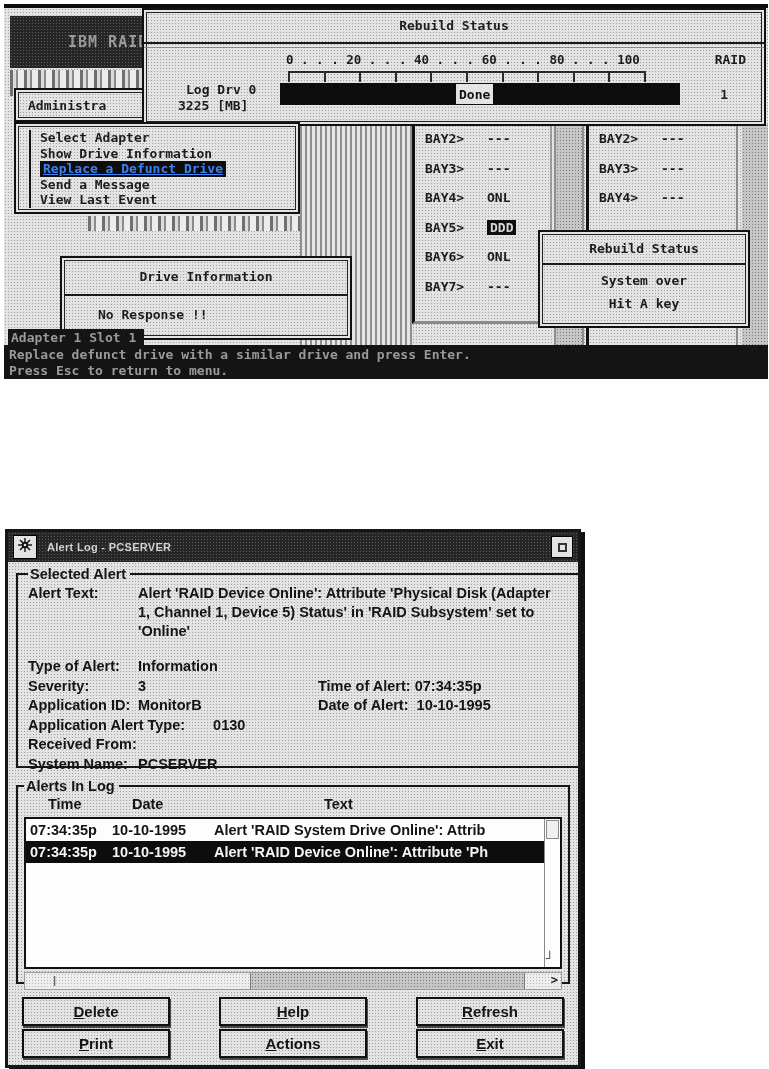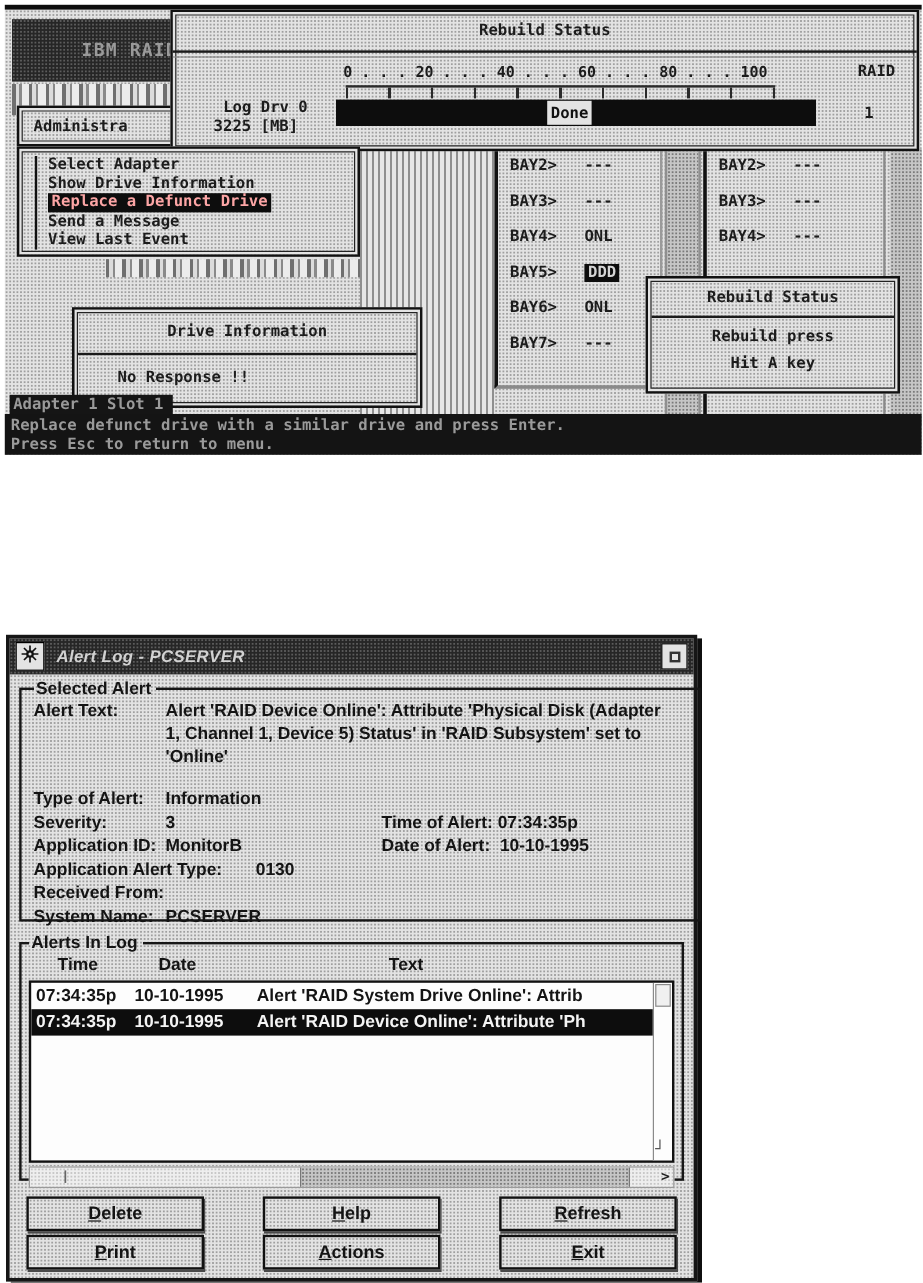--- a/index.html
+++ b/index.html
@@ -32,21 +32,21 @@
             background:repeating-linear-gradient(90deg,#2a2a2a 0 2px,transparent 2px 35.6px);}
   .rd-bar{position:absolute;left:136px;top:73px;width:400px;height:22px;background:#0d0d0d;}
   .rd-done{position:absolute;left:44%;top:1px;bottom:1px;background:#e3e3e3;color:#111;
            padding:0 3px;display:flex;align-items:center;}
   .rd-drive{position:absolute;left:42px;top:72px;}
   .rd-size{position:absolute;left:34px;top:88px;}
   .rd-level{position:absolute;right:36px;top:77px;}
   .menu-box{left:10px;top:114px;width:282px;height:88px;z-index:2;}
   .menu-inner{margin:6px 8px 6px 13px;border-left:2px solid #111;padding-left:9px;line-height:15.5px;}
   .menu-item{white-space:pre;}
-  .menu-item.sel{display:inline-block;background:#0d0d0d;color:#fca5a5;padding:0 3px;}
+  .menu-item.sel{display:inline-block;background:#0d0d0d;color:#3b82f6;padding:0 3px;text-decoration:underline;}
   .stripe-row{left:84px;top:208px;width:218px;height:15px;}
   .mid-stripes{left:296px;top:116px;width:112px;height:230px;}
   .drive-info-box{left:56px;top:248px;width:288px;height:80px;z-index:2;}
   .di-title{height:36px;display:flex;align-items:center;justify-content:center;border-bottom:2px solid #1a1a1a;margin:0 3px;}
   .di-msg{height:36px;display:flex;align-items:center;padding-left:36px;}
   .bay-panel{top:116px;height:230px;border-left:3px solid #111;box-sizing:border-box;}
   .bay-left{left:408px;width:140px;height:200px;border-bottom:3px solid #8a8a8a;border-right:2px solid #9a9a9a;}
   .bay-right{left:582px;width:152px;border-right:2px solid #8a8a8a;}
   .bay-row{display:flex;align-items:center;height:29.5px;padding-left:10px;}
   .bay-label{width:62px;}
@@ -62,21 +62,21 @@
   .status-bar{left:0;top:337px;width:764px;height:34px;background:#141414;color:#9a9a9a;
               line-height:16px;padding:2px 0 0 5px;box-sizing:border-box;z-index:4;}
 
   
   .alert-dialog{position:absolute;left:5px;top:529px;width:570px;height:533px;
                 border:3px solid #161616;box-shadow:4px 3px 0 #0f0f0f;
                 font-family:"Liberation Sans",sans-serif;font-weight:bold;color:#141414;box-sizing:content-box;}
   .al-titlebar{height:30px;display:flex;align-items:center;padding:0 5px;gap:10px;}
   .al-appicon{width:22px;height:22px;background:#e3e3e3;border:1px solid #000;display:flex;
               align-items:center;justify-content:center;flex-shrink:0;}
-  .al-title{color:#d2d2d2;font-size:14px;letter-spacing:.3px;font-style:italic;}
+  .al-title{color:#d2d2d2;font-size:11px;letter-spacing:.3px;}
   .al-spacer{flex:1;}
   .al-hidebtn{width:20px;height:20px;background:#e3e3e3;border:1px solid #000;display:flex;
               align-items:center;justify-content:center;flex-shrink:0;}
   .al-hidebtn .sq{width:5px;height:5px;border:2px solid #333;}
   .al-content{position:relative;padding:2px 8px 0 8px;font-size:14.5px;}
   fieldset{border:2px solid #161616;margin:0;padding:2px 20px 4px 10px;}
   legend{padding:0 4px 0 2px;margin-left:0px;font-weight:bold;}
   .fs-sel{height:202px;box-sizing:border-box;margin-top:2px;}
   .row{display:flex;line-height:19.5px;position:relative;}
   .lbl{width:110px;flex-shrink:0;}
@@ -202,21 +202,21 @@
           <span class="bay-label">BAY4&gt;</span>
           <span class="bay-status">---</span>
         </div>
     </div>
 
     <div class="dos-abs dark-col dither-mid"></div>
 
     <div class="dos-abs rebuild-popup dbox dither">
       <div class="rp-title">Rebuild Status</div>
       <div class="rp-sep"></div>
-      <div class="rp-line">Rebuild press</div>
+      <div class="rp-line">System over</div>
       <div class="rp-line">Hit A key</div>
     </div>
 
     <div class="dos-abs adapter-label">Adapter 1 Slot 1</div>
 
     <div class="dos-abs status-bar">
       <div>Replace defunct drive with a similar drive and press Enter.</div>
       <div>Press Esc to return to menu.</div>
     </div>
   </div>

